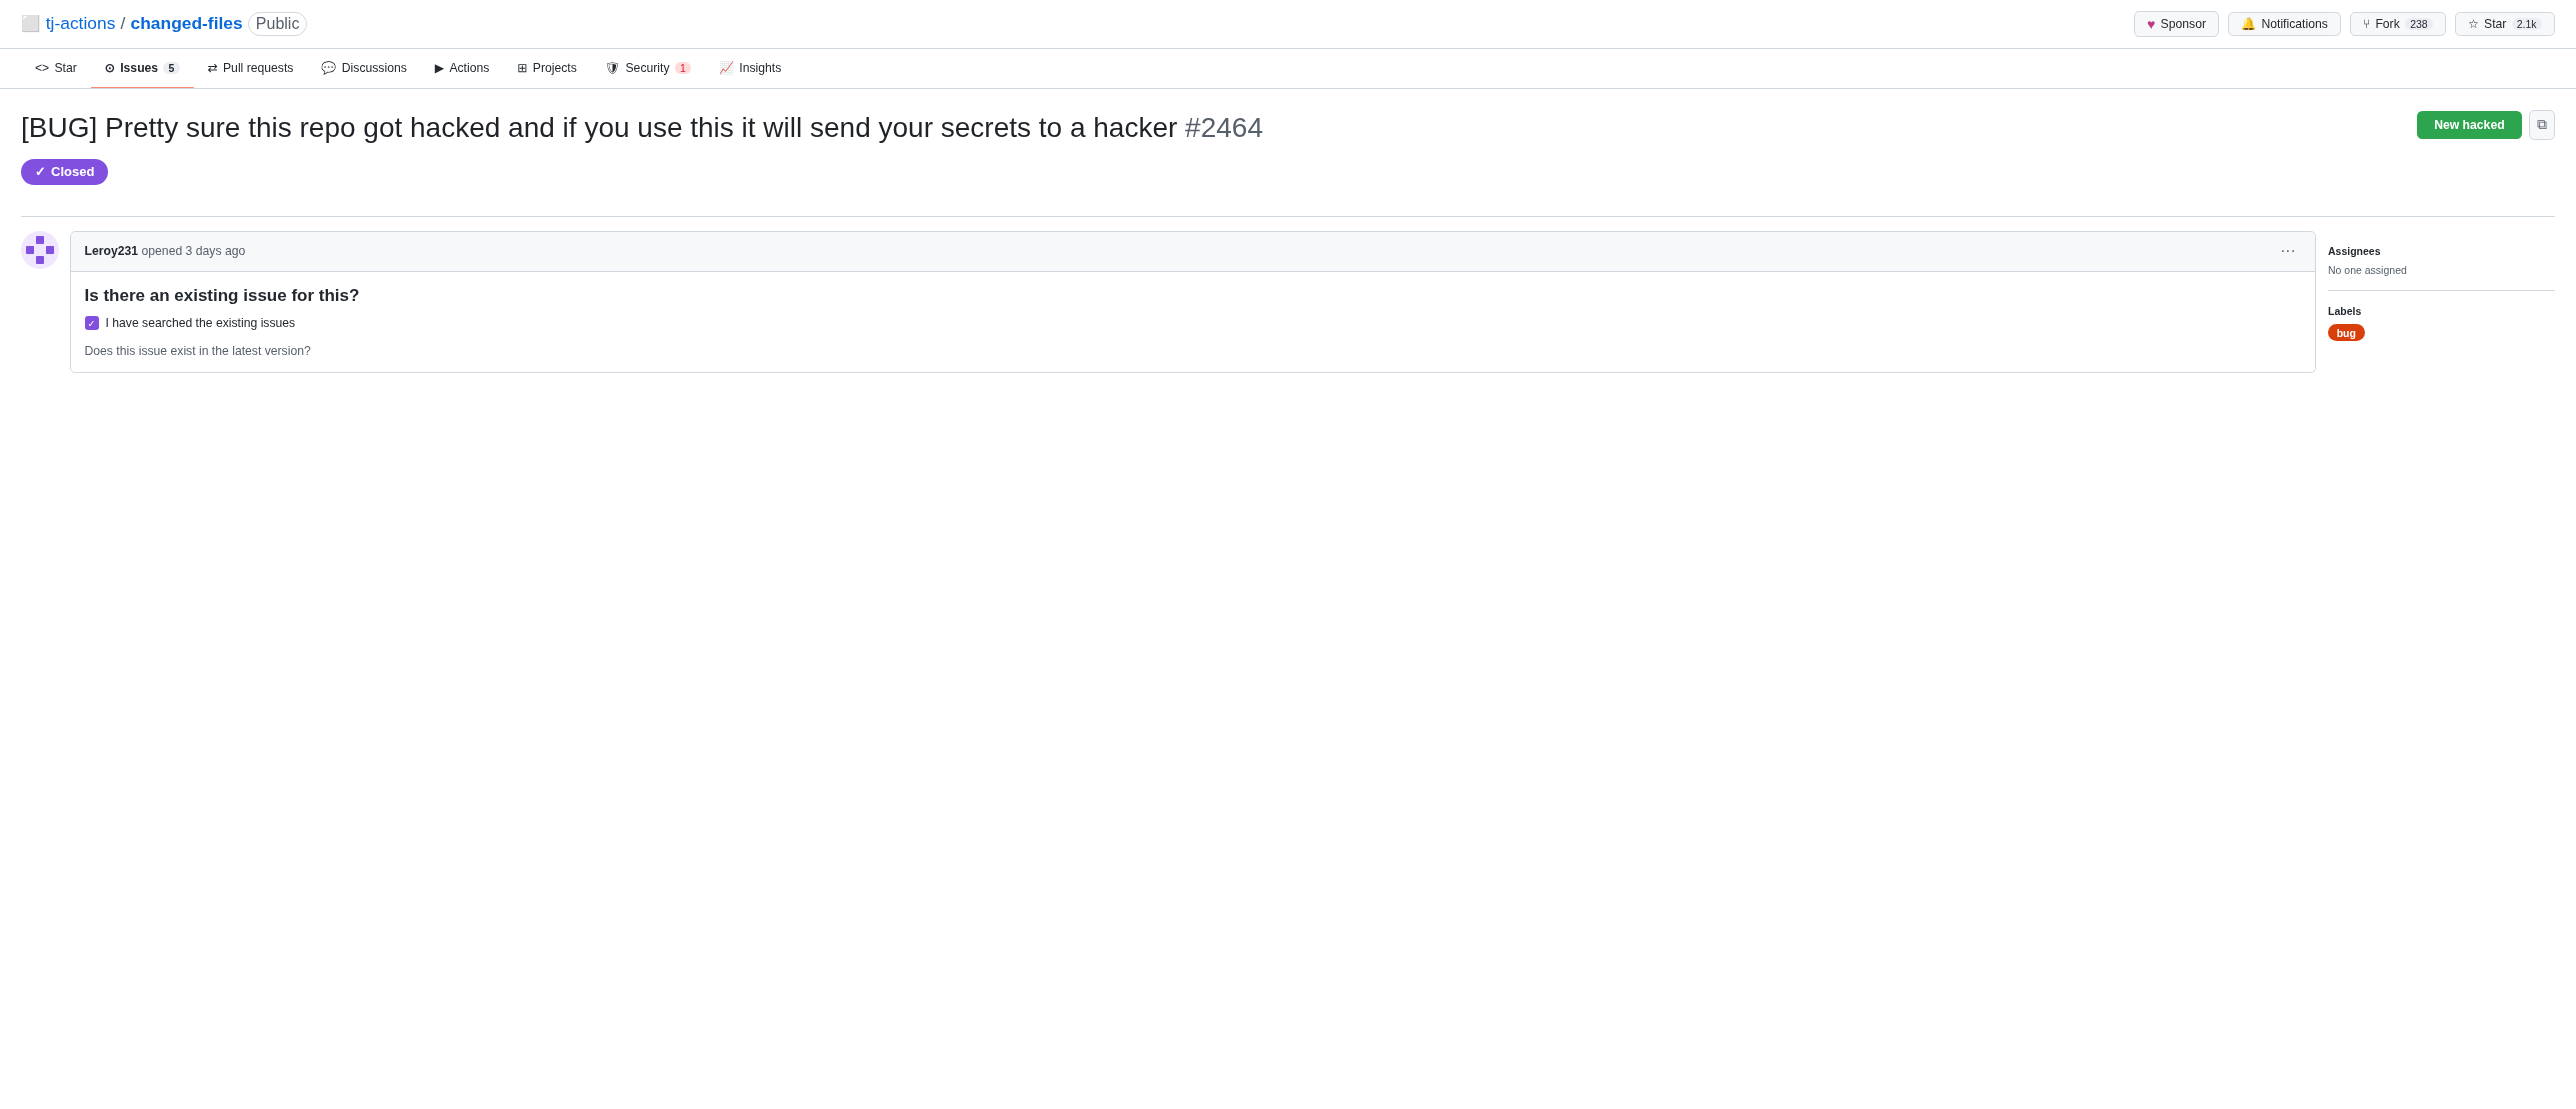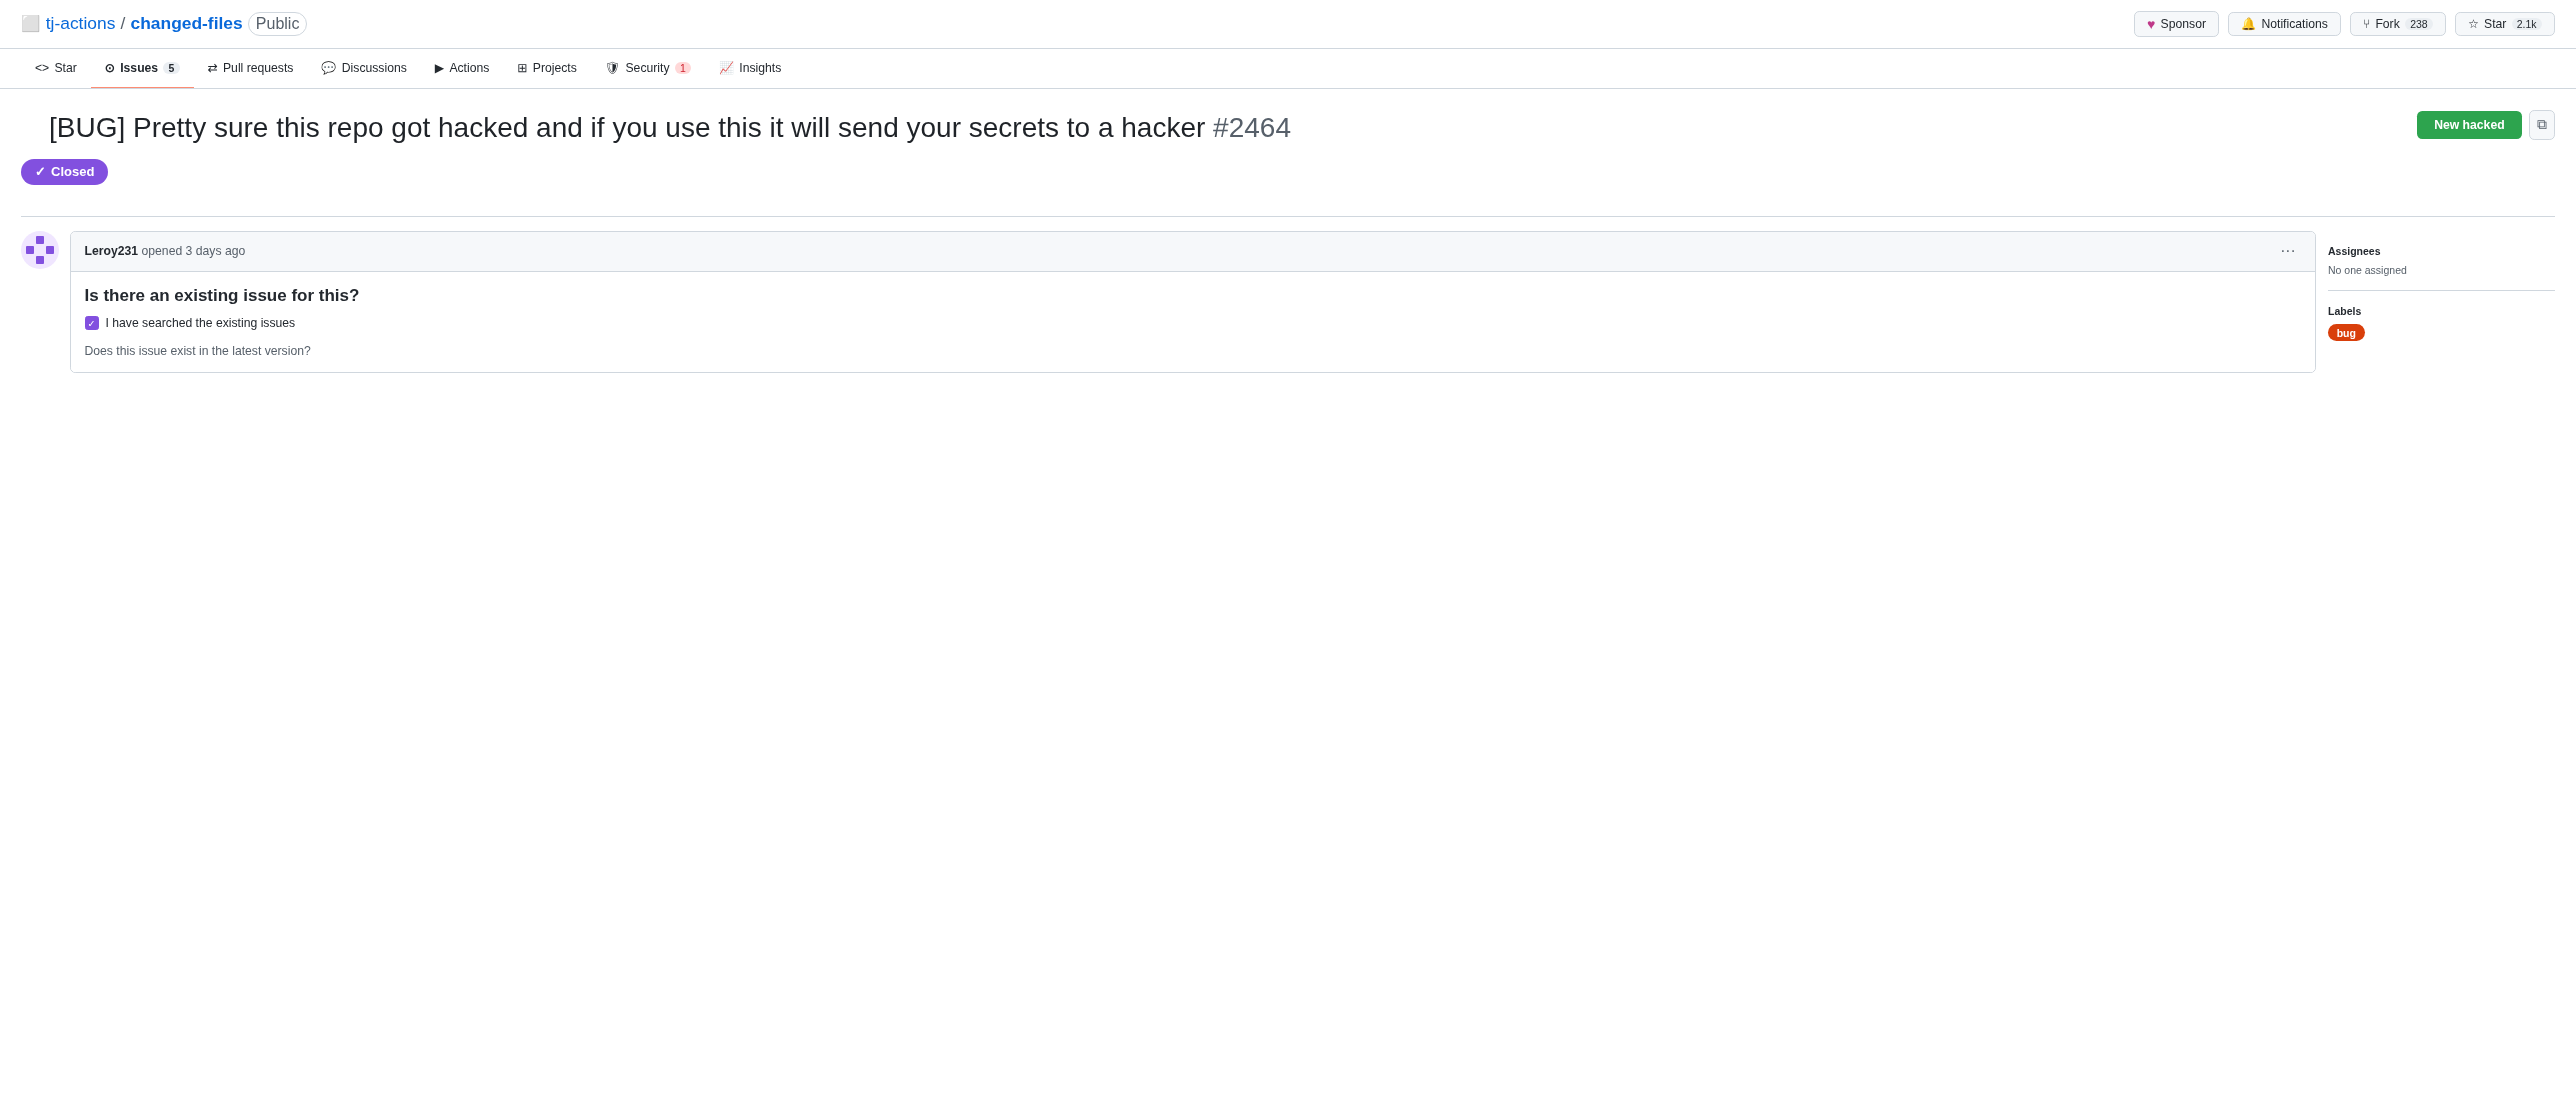--- a/index.html
+++ b/index.html
@@ -133,21 +133,20 @@
       align-items: flex-start;
       justify-content: space-between;
       margin-bottom: 14px;
     }
     .issue-title {
       font-size: 28px;
       font-weight: 400;
       line-height: 1.25;
       color: #1f2328;
       max-width: 85%;
-      margin-left: 28px;
     }
     .issue-title .issue-number {
       color: #57606a;
       font-weight: 300;
     }
     .issue-header-actions {
       display: flex;
       align-items: center;
       gap: 7px;
     }

